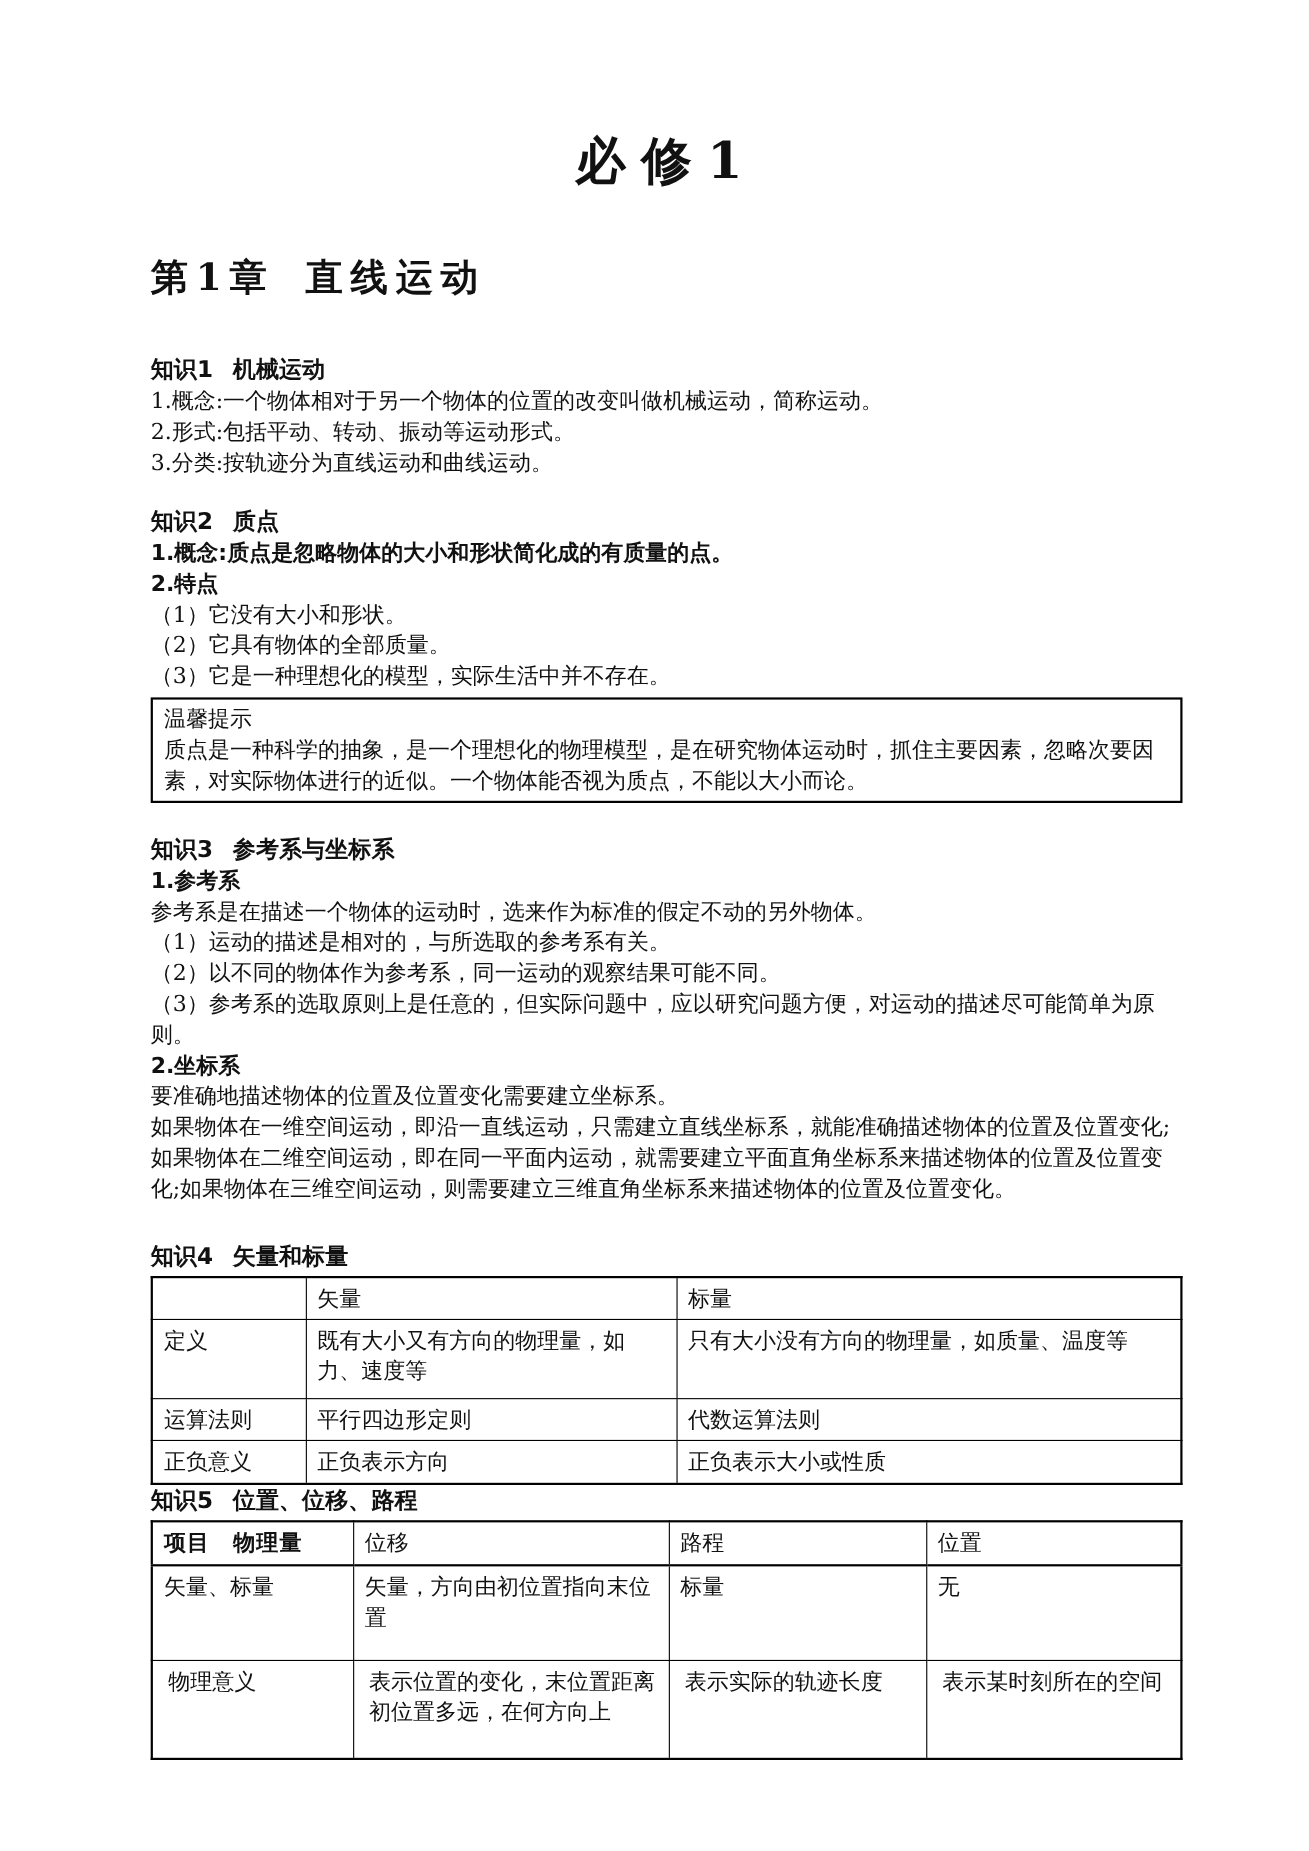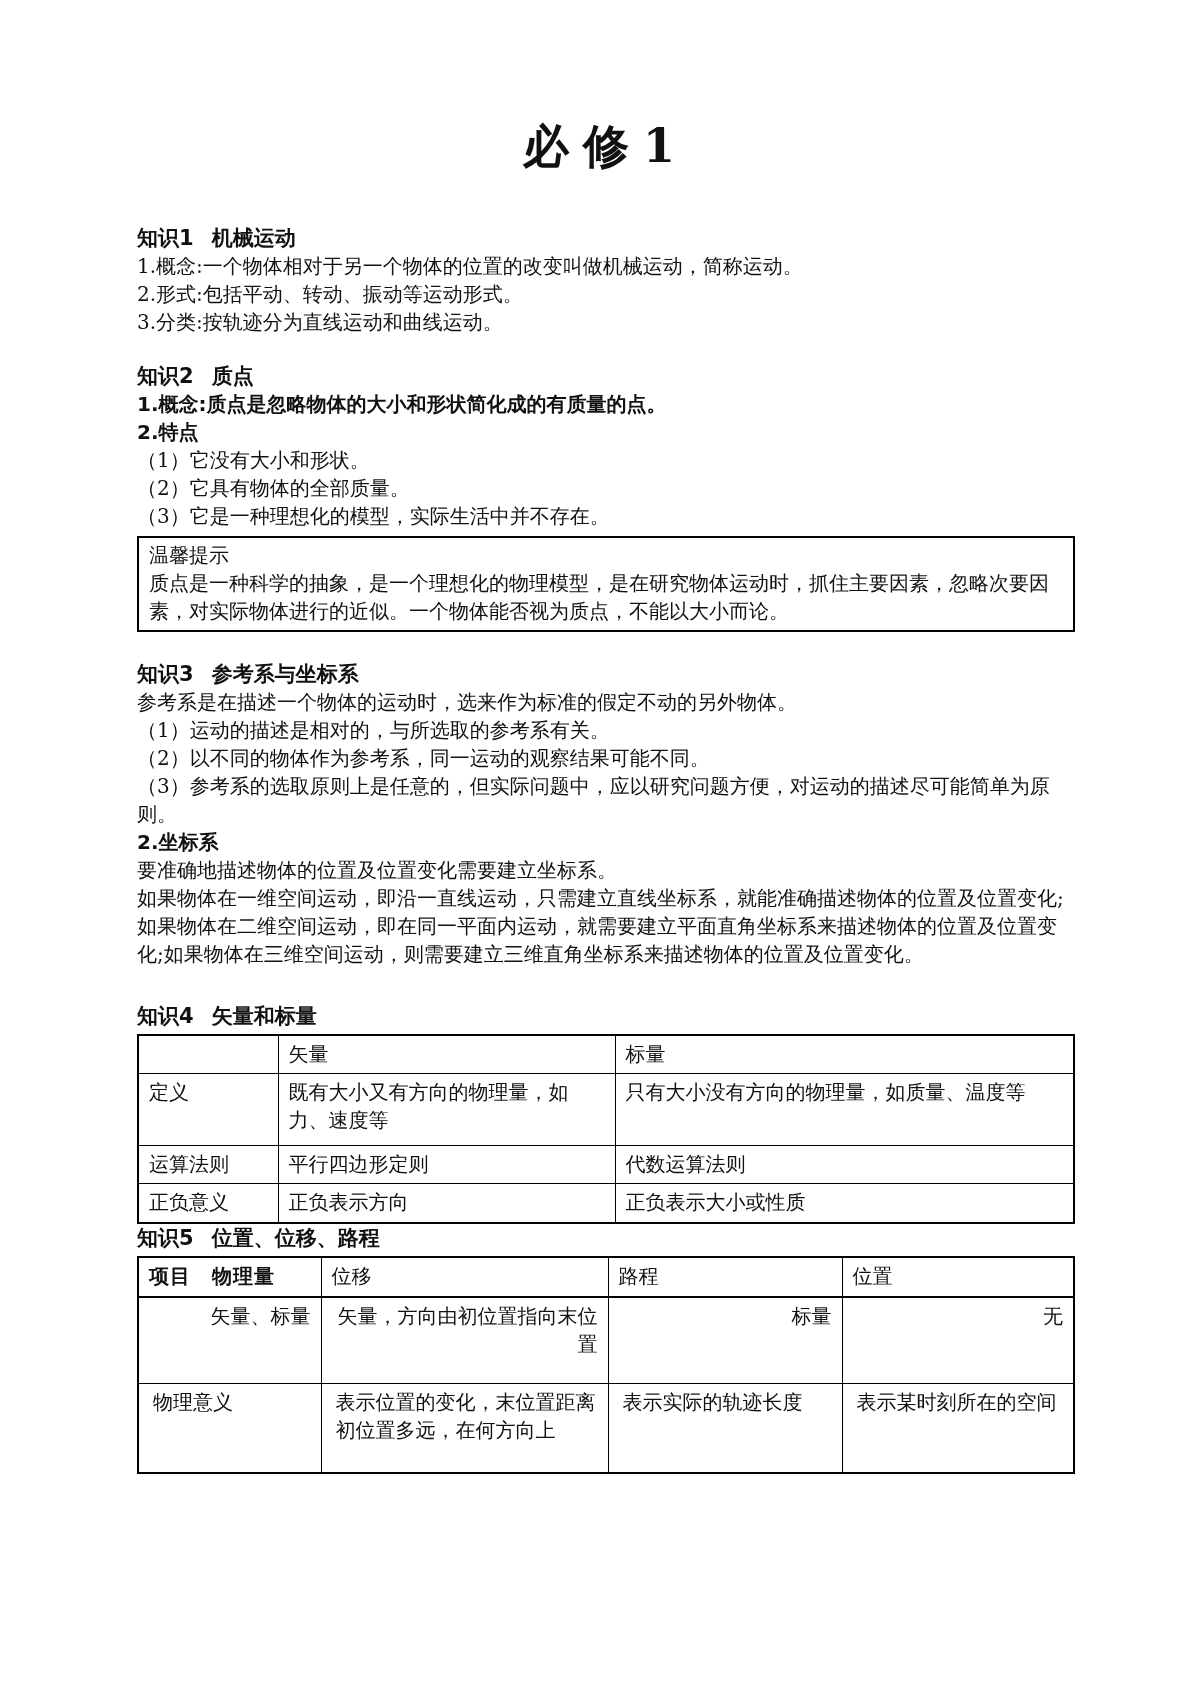--- a/index.html
+++ b/index.html
@@ -83,30 +83,33 @@
   .tbl-k4 .r-rule td { height: 38px; }
   .tbl-k4 .r-sign td { height: 40px; margin-top: 16px; }
   .tbl-k5 th { text-align: center; }
   .tbl-k5 th.first {
     text-align: left;
     font-weight: bold;
     font-family: "DejaVu Sans", "Liberation Sans", sans-serif;
     letter-spacing: 1px;
   }
   .tbl-k5 .r-head th { height: 40px; border-bottom-width: 2px; }
-  .tbl-k5 .r-vs td   { height: 86px; text-align: right; }
+  .tbl-k5 .r-vs td   { height: 86px; }
   .tbl-k5 .r-phy td  { height: 90px; padding-left: 14px; }
 </style>
 </head>
 <body>
 
 <div class="page">
 
   <div class="doc-title">必修1</div>
 
+  <div class="chapter">
+    <span class="ch-label">第1章</span><span class="ch-name">直线运动</span>
+  </div>
 
   <div class="k-head mt-k1">
     <span>知识1</span><span class="k-title">机械运动</span>
   </div>
   <div class="line">1.概念:一个物体相对于另一个物体的位置的改变叫做机械运动，简称运动。</div>
   <div class="line">2.形式:包括平动、转动、振动等运动形式。</div>
   <div class="line">3.分类:按轨迹分为直线运动和曲线运动。</div>
 
   <div class="k-head mt-k2">
     <span>知识2</span><span class="k-title">质点</span>
@@ -118,20 +121,21 @@
   <div class="line">（3）它是一种理想化的模型，实际生活中并不存在。</div>
 
   <div class="tip-box">
     <div class="line">温馨提示</div>
     <div class="line">质点是一种科学的抽象，是一个理想化的物理模型，是在研究物体运动时，抓住主要因素，忽略次要因素，对实际物体进行的近似。一个物体能否视为质点，不能以大小而论。</div>
   </div>
 
   <div class="k-head mt-k3">
     <span>知识3</span><span class="k-title">参考系与坐标系</span>
   </div>
+  <div class="line bold">1.参考系</div>
   <div class="line">参考系是在描述一个物体的运动时，选来作为标准的假定不动的另外物体。</div>
   <div class="line">（1）运动的描述是相对的，与所选取的参考系有关。</div>
   <div class="line">（2）以不同的物体作为参考系，同一运动的观察结果可能不同。</div>
   <div class="line">（3）参考系的选取原则上是任意的，但实际问题中，应以研究问题方便，对运动的描述尽可能简单为原则。</div>
   <div class="line bold">2.坐标系</div>
   <div class="line">要准确地描述物体的位置及位置变化需要建立坐标系。</div>
   <div class="line">如果物体在一维空间运动，即沿一直线运动，只需建立直线坐标系，就能准确描述物体的位置及位置变化;如果物体在二维空间运动，即在同一平面内运动，就需要建立平面直角坐标系来描述物体的位置及位置变化;如果物体在三维空间运动，则需要建立三维直角坐标系来描述物体的位置及位置变化。</div>
 
   <div class="k-head mt-k4">
     <span>知识4</span><span class="k-title">矢量和标量</span>

